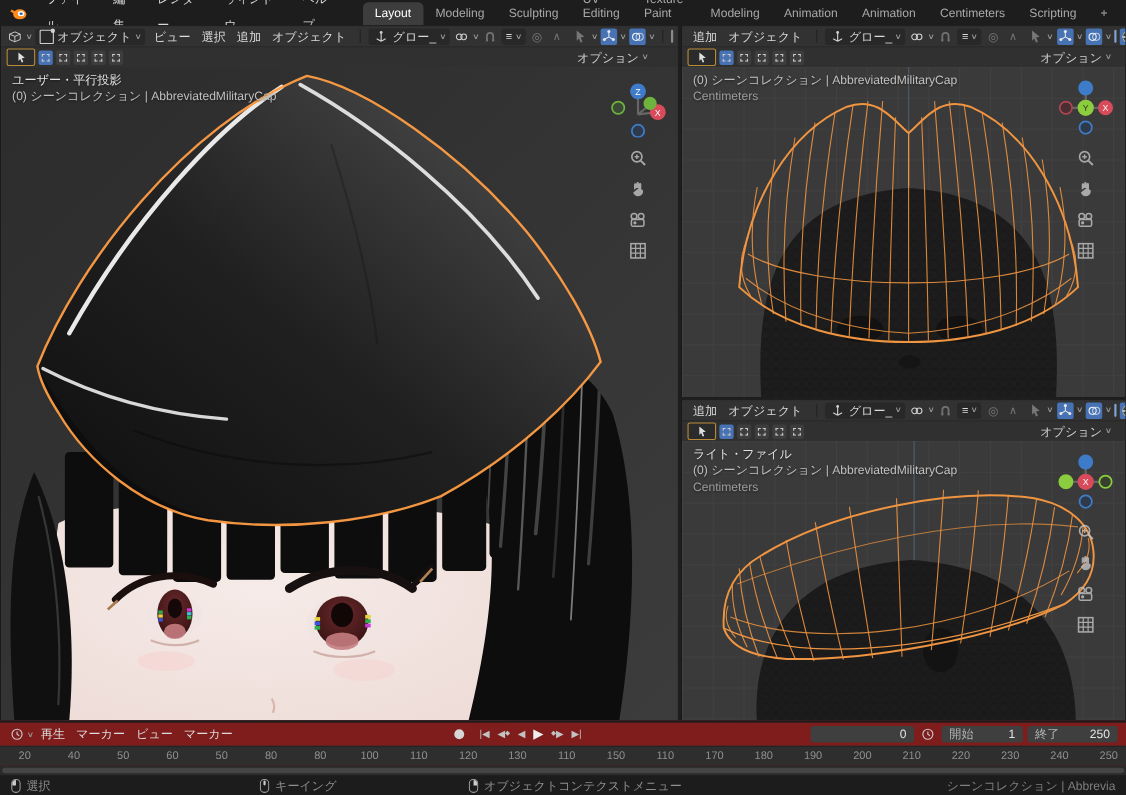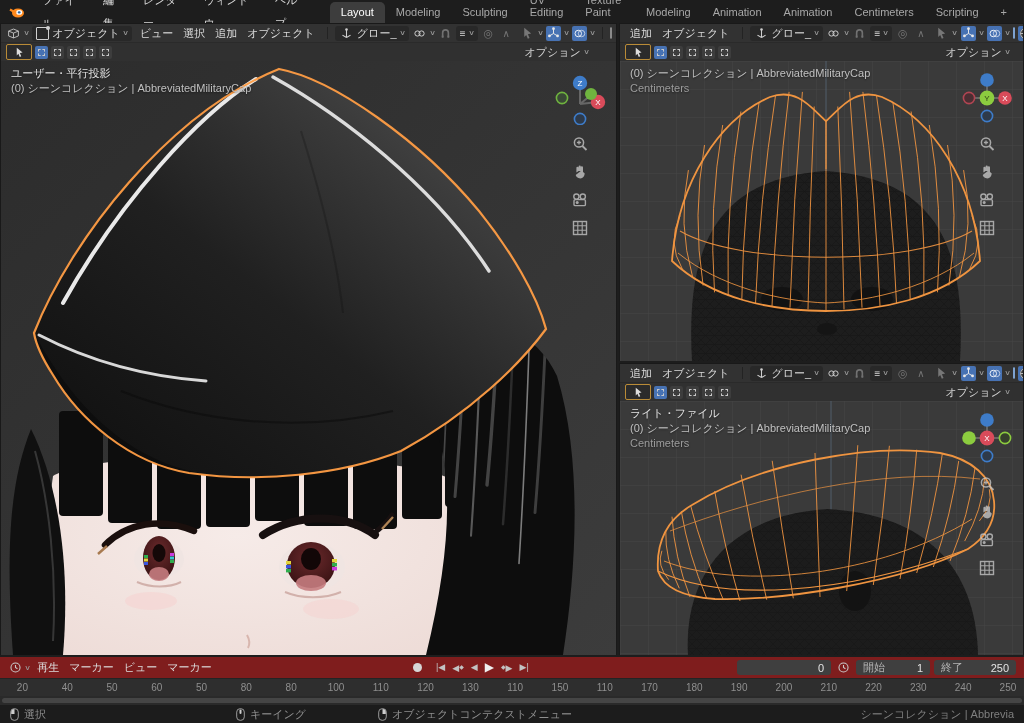--- a/index.html
+++ b/index.html
@@ -797,21 +797,21 @@
           <use href="#i-mouse-l"></use>
         </svg>
       <span>選択</span>
     </span>
     <span class="hint" style="margin-left:190px">
       <svg>
           <use href="#i-mouse-m"></use>
         </svg>
       <span>キーイング</span>
     </span>
-    <span class="hint" style="margin-left:72px">
+    <span class="hint" style="margin-left:120px">
       <svg>
           <use href="#i-mouse-r"></use>
         </svg>
       <span>オブジェクトコンテクストメニュー</span>
     </span>
     <span class="scene-info">シーンコレクション | Abbrevia</span>
   </div>
 
 </div>
 

